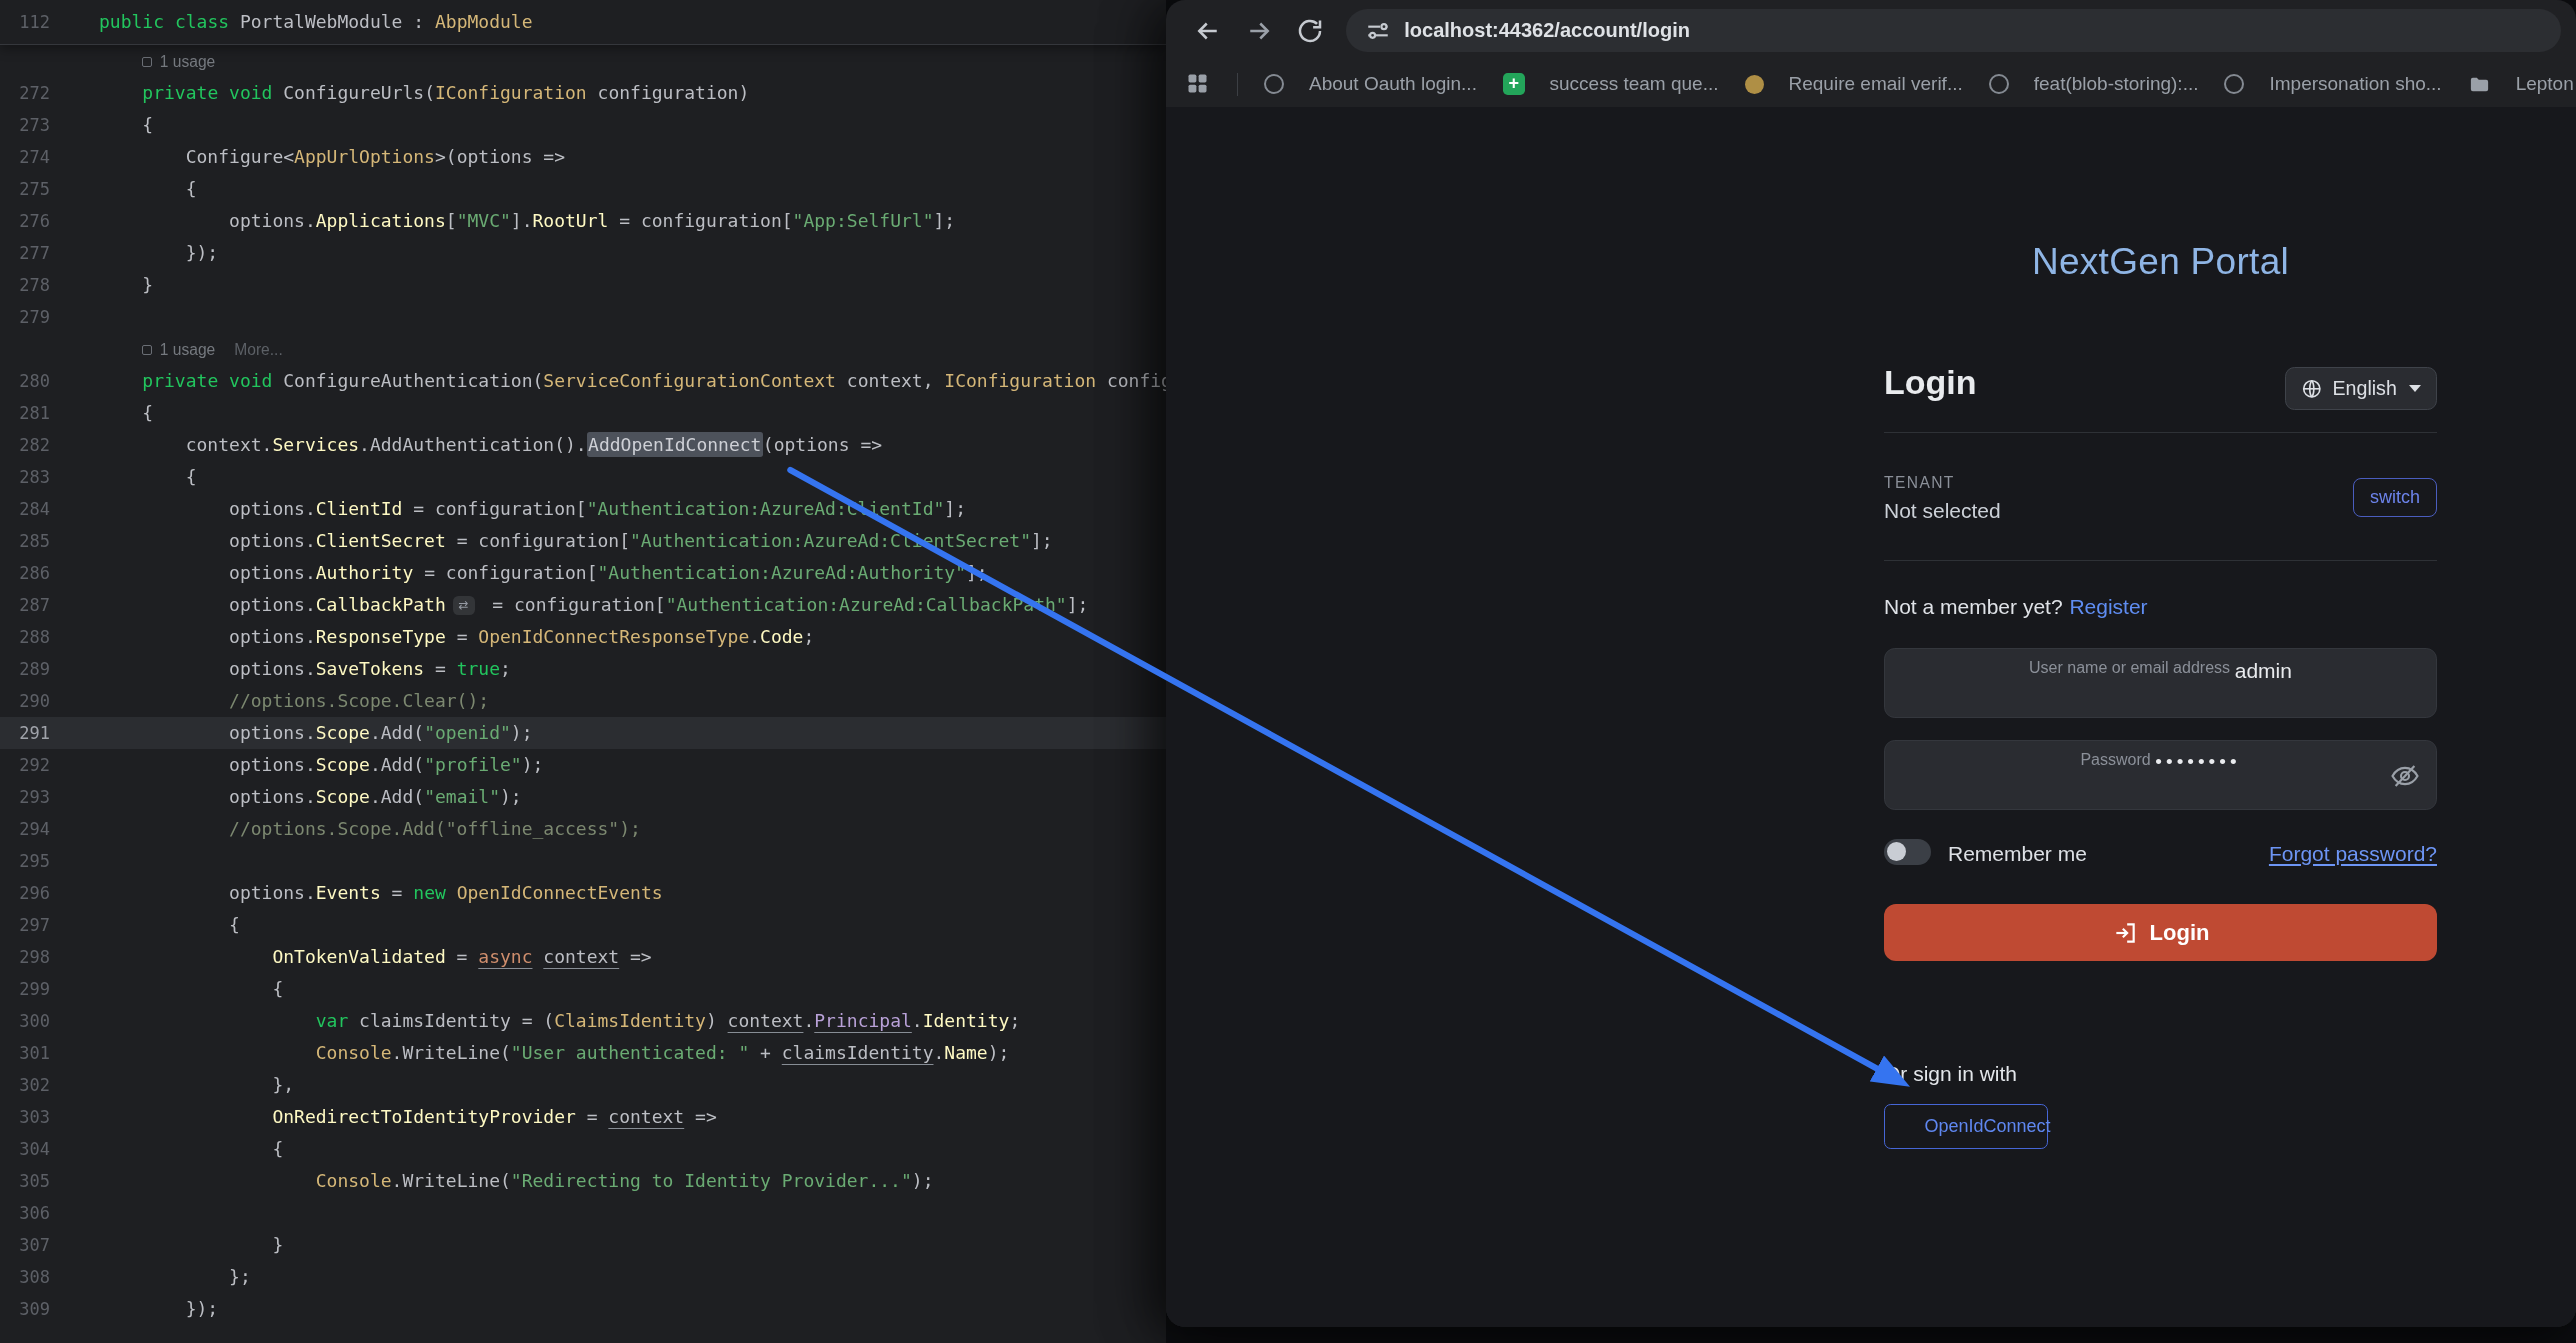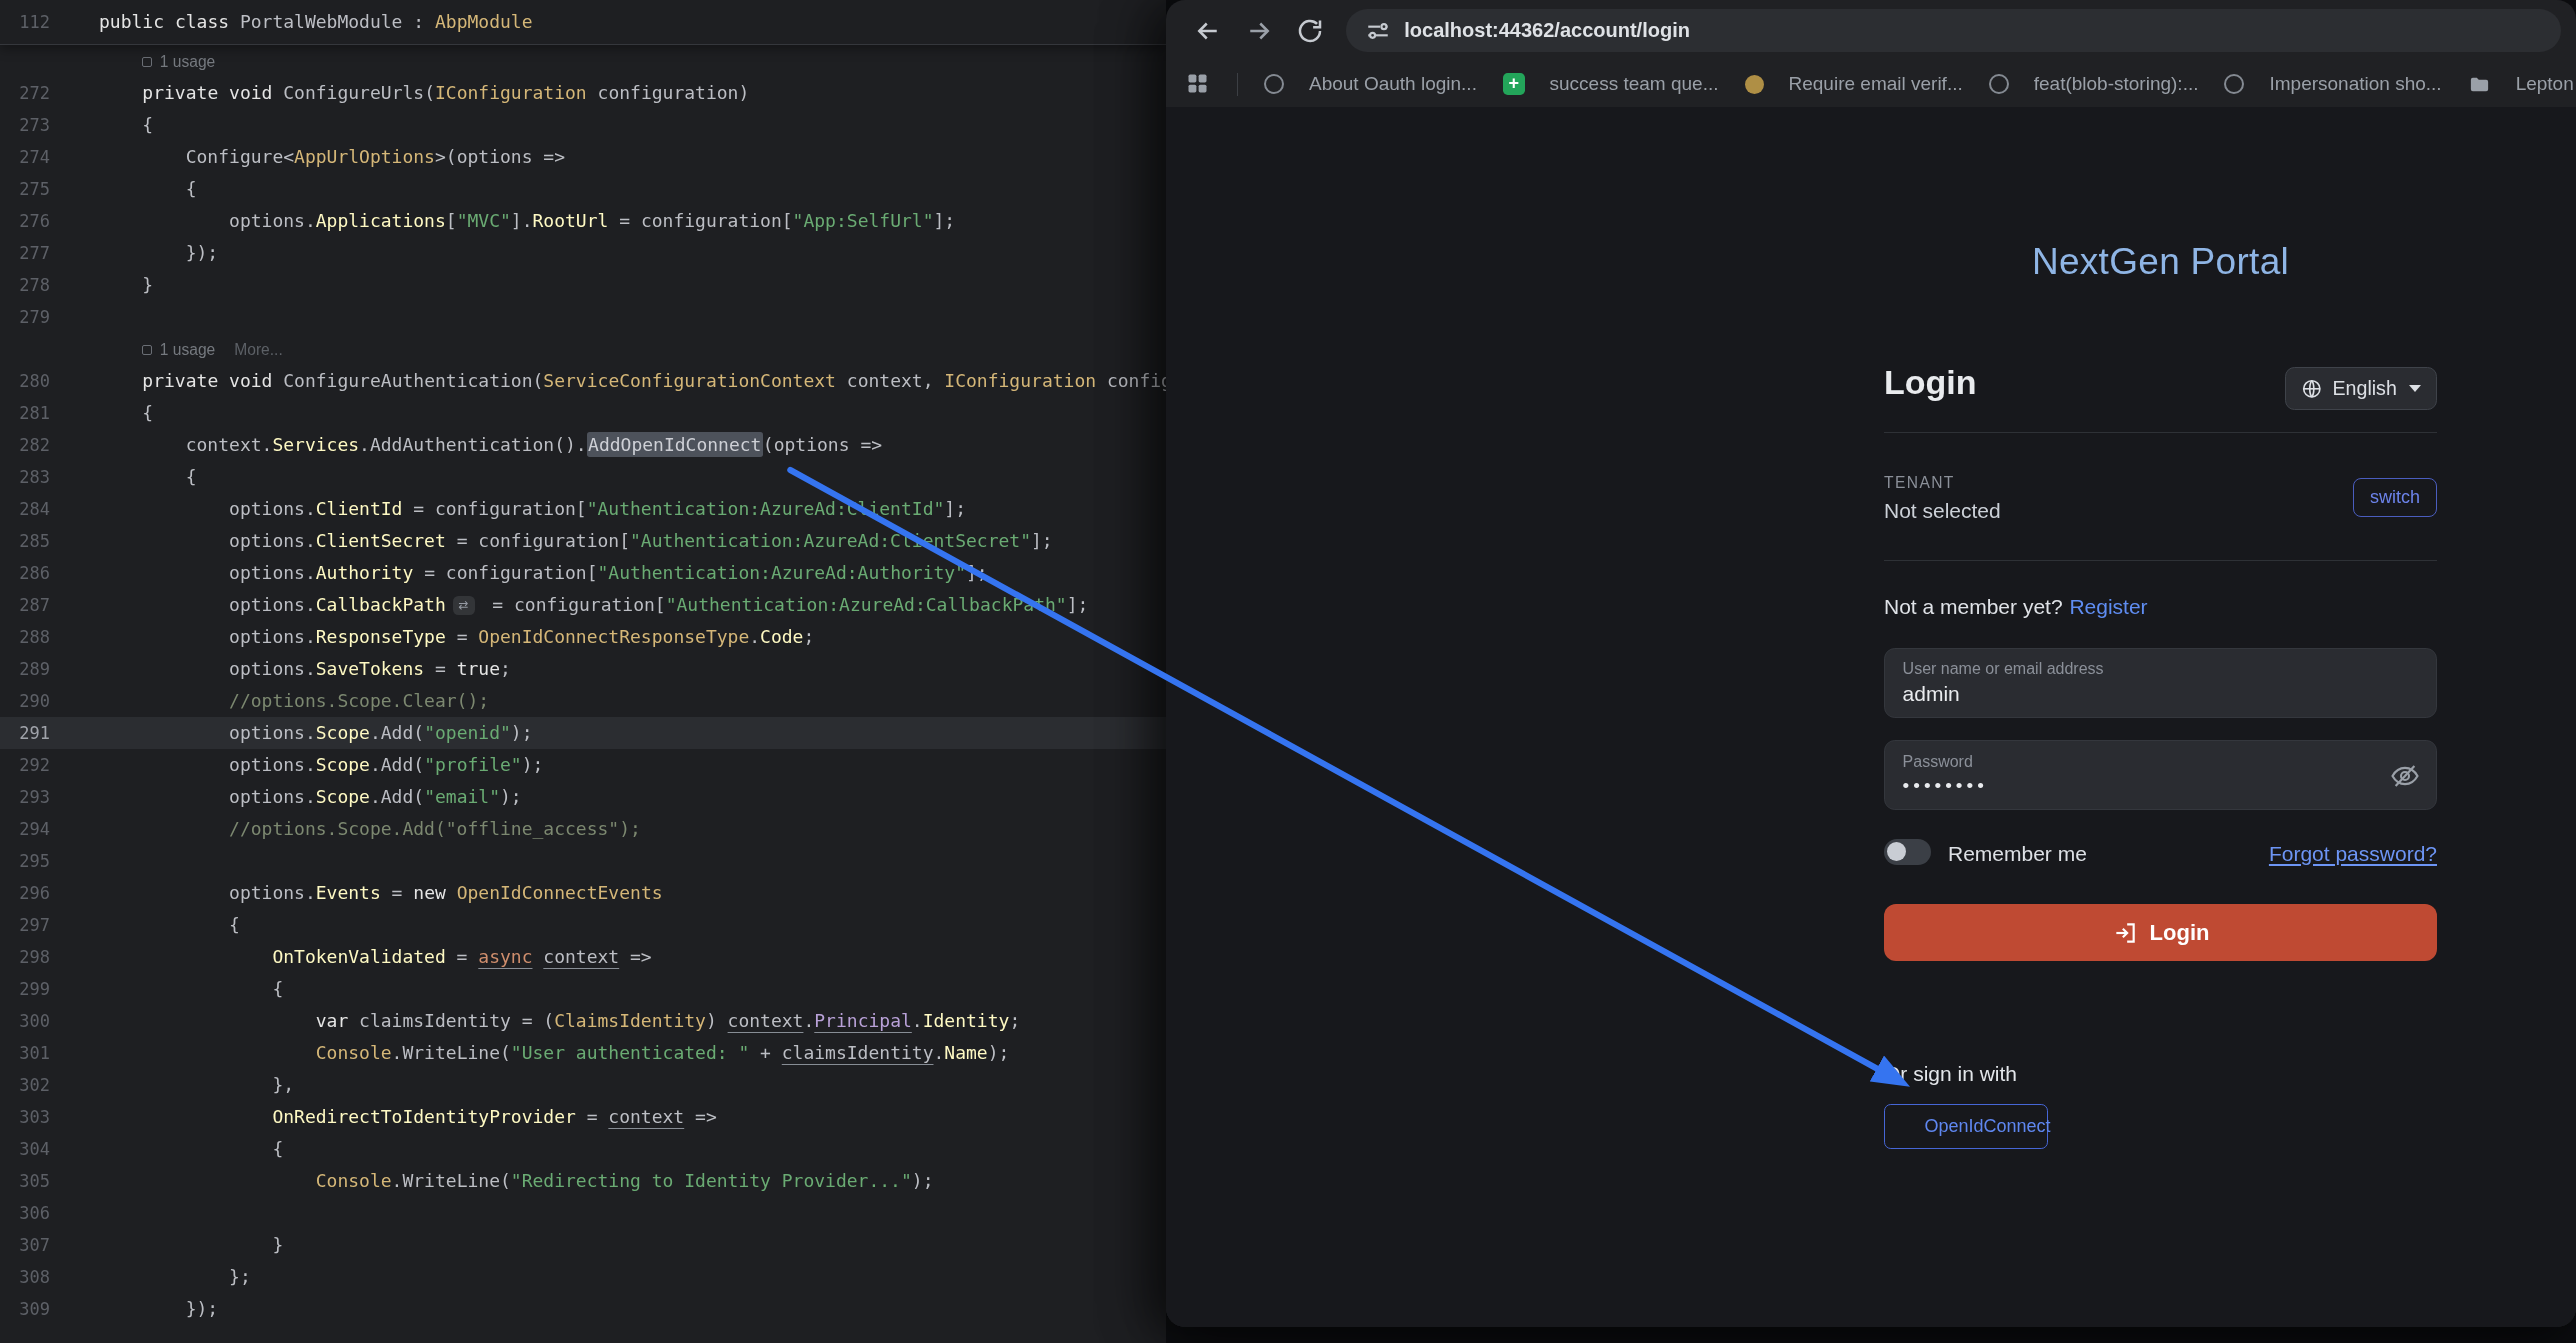--- a/index.html
+++ b/index.html
@@ -15,21 +15,21 @@
             border-bottom:0.7px solid #35373c; box-shadow:0 4px 10.8px rgba(0,0,0,.35);
             position:relative; z-index:2; white-space:pre; }
   .row { height:32px; line-height:32px; display:flex; white-space:pre; }
   .row.current { background:#2b2d31; }
   .gutter { flex:0 0 68px; text-align:right; padding-right:18px;
             color:#5d6067; font-size:17px; }
   .row.current .gutter { color:#a0a3aa; }
   .code { padding-left:31px; white-space:pre; }
 
   .tk-p { color:#bcbec4; }
-  .tk-k { color:#e5e5e5; }
+  .tk-k { color:#22c55e; }
   .tk-t { color:#d5b778; }
   .tk-s { color:#6aab73; }
   .tk-c { color:#7c8870; }
   .tk-f { color:#fef9c3; }
   .tk-u  { color:#bcbec4; text-decoration:underline; text-decoration-color:#878d95; text-underline-offset:4.7px; text-decoration-thickness:1.4px; }
   .tk-fu { color:#b9a1d8; text-decoration:underline; text-decoration-color:#878d95; text-underline-offset:4.7px; text-decoration-thickness:1.4px; }
   .tk-ku { color:#cf8e6d; text-decoration:underline; text-decoration-color:#878d95; text-underline-offset:4.7px; text-decoration-thickness:1.4px; }
   .tk-hl { color:#ced0d6; background:#4d525b; border-radius:2.7px; padding:2px 1.4px; }
   .tk-ic { display:inline-block; background:#333538; color:#959aa3; border-radius:5.4px;
            font-size:12px; line-height:19px; height:19px; padding:0 6px; margin:0 6.8px;
@@ -82,21 +82,21 @@
   .tenant-value { position:absolute; top:392px; left:0; font-size:21px; color:#ccd1d8; }
   .switch-btn { position:absolute; top:371px; right:0; width:84px; height:39px;
                 border:0.7px solid #4a5dbf; border-radius:8px; color:#6c83ea; font-size:18px;
                 background:transparent; display:flex; align-items:center; justify-content:center; }
 
   .register-line { position:absolute; top:488px; left:0; font-size:21px; color:#dfe2e7; }
   .register-line a { color:#5f8df2; text-decoration:none; margin-left:6.8px; }
 
   .inp { position:absolute; left:0; right:0; height:70px; background:#2a2c31;
          border:0.7px solid #34373d; border-radius:10.8px; padding:10px 17.6px;
-         display:flex; flex-direction:column; justify-content:center; gap:4.7px; }
+         display:flex; justify-content:center; gap:4.7px; }
   .inp1 { top:541px; } .inp2 { top:633px; }
   .inp-label { font-size:16px; color:#8b9099; }
   .inp-value { font-size:21px; color:#e9ebee; }
   .pw-value { font-size:19px; letter-spacing:4px; color:#e9ebee; }
   .eye-btn { position:absolute; right:16px; top:20px; background:none; border:none; }
   .eye-btn svg { width:30px; height:30px; }
 
   .toggle { position:absolute; left:0; top:732px; width:47px; height:26px; border-radius:13px;
             background:#3b3f46; border:none; }
   .toggle::after { content:""; position:absolute; left:3.4px; top:3.4px; width:19px; height:19px;

